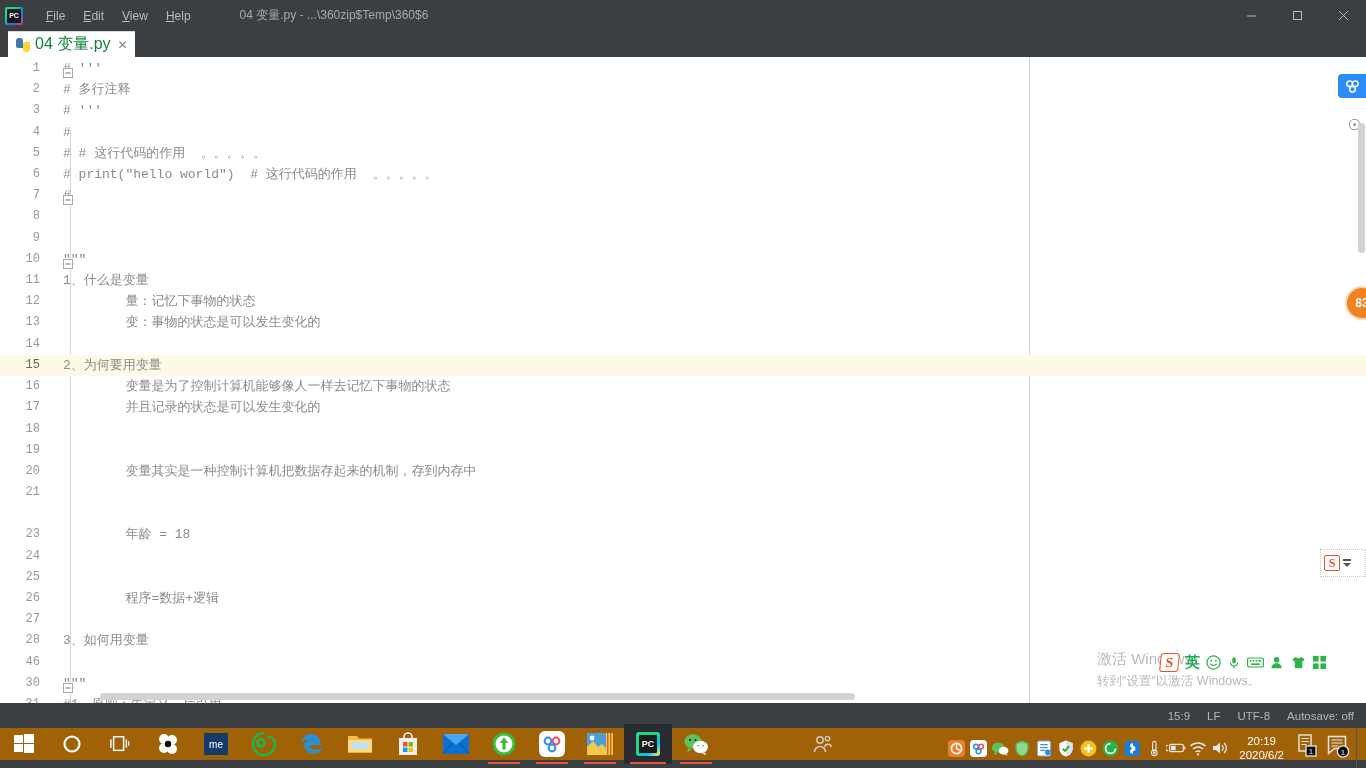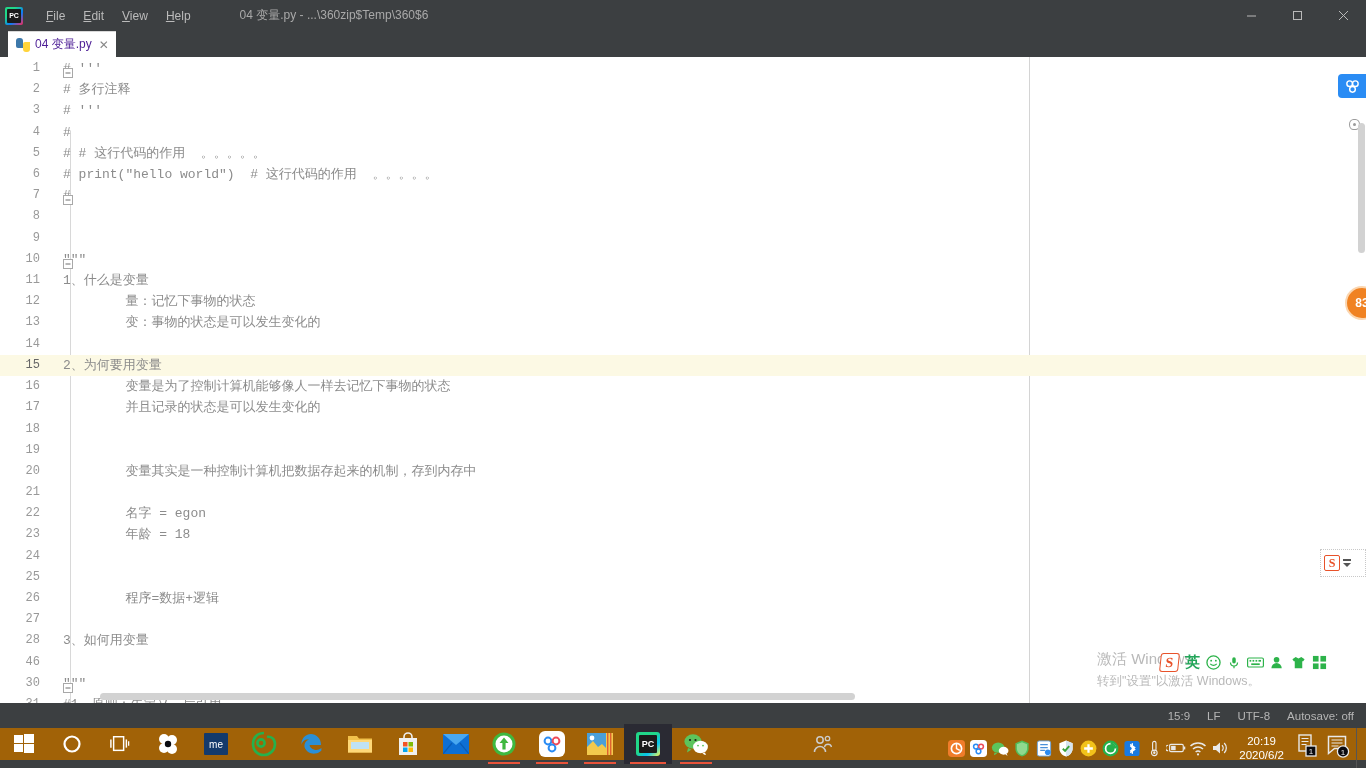--- a/index.html
+++ b/index.html
@@ -50,21 +50,21 @@
     position:absolute; left:8px; top:0; height:26px; background:#ffffff;
     display:flex; align-items:center; padding:0 7px 0 8px; gap:5px;
     border-top:1px solid #d9d9d9;
   }
   .py-ico { width:14px; height:14px; position:relative; flex:none; }
   .py-ico .b1,.py-ico .b2 {
     position:absolute; width:7px; height:10px;
   }
   .py-ico .b1 { left:0; top:0; background:#3c78aa; border-radius:3px 3px 0 2px; }
   .py-ico .b2 { right:0; bottom:0; background:#ffd43b; border-radius:2px 0 3px 3px; }
-  .tab-label { font-size:12px; color:#4c1d95; white-space:nowrap; }
+  .tab-label { font-size:16px; color:#15803d; white-space:nowrap; }
   .tab-close { font-size:12px; color:#888; line-height:1; padding-left:2px; }
 
   
   .editor {
     position:absolute; top:57px; left:0; width:1366px; height:646px;
     background:#ffffff; overflow:hidden;
   }
   .gutter {
     position:absolute; top:0; left:0; width:55px; height:646px;
     background:#ffffff;
@@ -297,21 +297,20 @@
         <div class="ln" style="top: 234.2px;"><span class="num">12</span><span class="txt">        量：记忆下事物的状态</span></div>
         <div class="ln" style="top: 255.4px;"><span class="num">13</span><span class="txt">        变：事物的状态是可以发生变化的</span></div>
         <div class="ln" style="top: 276.6px;"><span class="num">14</span><span class="txt"></span></div>
         <div class="ln current" style="top: 297.8px;"><span class="num">15</span><span class="txt">2、为何要用变量</span></div>
         <div class="ln" style="top: 319px;"><span class="num">16</span><span class="txt">        变量是为了控制计算机能够像人一样去记忆下事物的状态</span></div>
         <div class="ln" style="top: 340.2px; padding-left: 20px;"><span class="num">17</span><span class="txt">        并且记录的状态是可以发生变化的</span></div>
         <div class="ln" style="top: 362px;"><span class="num">18</span><span class="txt"></span></div>
         <div class="ln" style="top: 382.6px;"><span class="num">19</span><span class="txt"></span></div>
         <div class="ln" style="top: 403.8px;"><span class="num">20</span><span class="txt">        变量其实是一种控制计算机把数据存起来的机制，存到内存中</span></div>
         <div class="ln" style="top: 425px;"><span class="num">21</span><span class="txt"></span></div>
-        <div class="ln" style="top: 446.2px;"><span class="num">22</span><span class="txt">        名字 = egon</span></div>
         <div class="ln" style="top: 467.4px;"><span class="num">23</span><span class="txt">        年龄 = 18</span></div>
         <div class="ln" style="top: 488.6px;"><span class="num">24</span><span class="txt"></span></div>
         <div class="ln" style="top: 509.8px;"><span class="num">25</span><span class="txt"></span></div>
         <div class="ln" style="top: 531px;"><span class="num">26</span><span class="txt">        程序=数据+逻辑</span></div>
         <div class="ln" style="top: 552.2px;"><span class="num">27</span><span class="txt"></span></div>
         <div class="ln" style="top: 573.4px;"><span class="num">28</span><span class="txt">3、如何用变量</span></div>
         <div class="ln" style="top: 594.6px;"><span class="num">46</span><span class="txt"></span></div>
         <div class="ln" style="top: 615.8px;"><span class="num">30</span><span class="txt">"""</span></div>
         <span style="position: absolute; left: 63px; top: 621.8px; width: 10px; height: 10px;"><svg width="10" height="10" viewBox="0 0 10 10">
             <rect x="0.5" y="0.5" width="9" height="9" fill="#ffffff" stroke="#a8a8a8" stroke-width="1"></rect>

